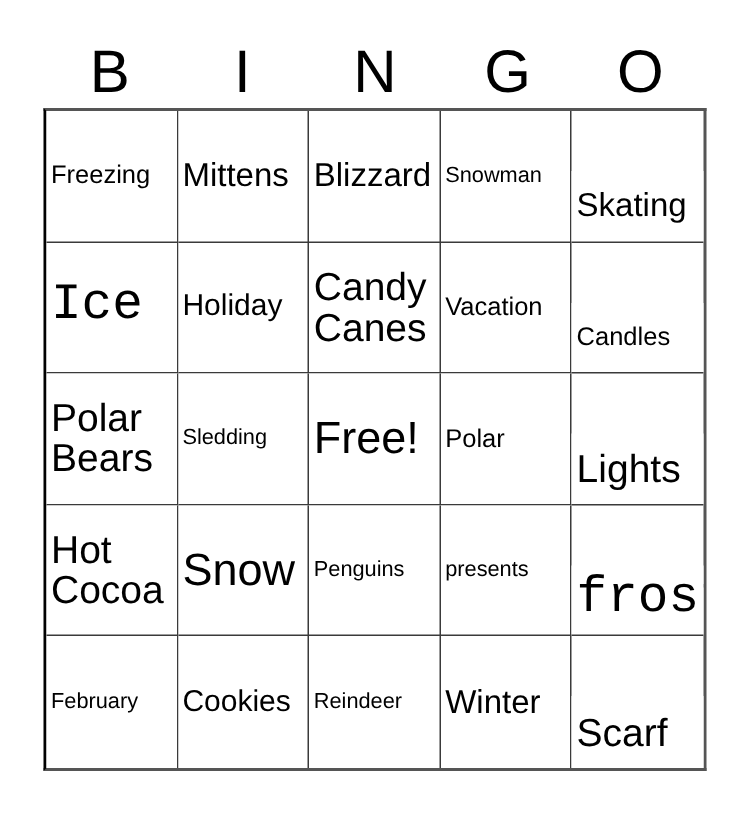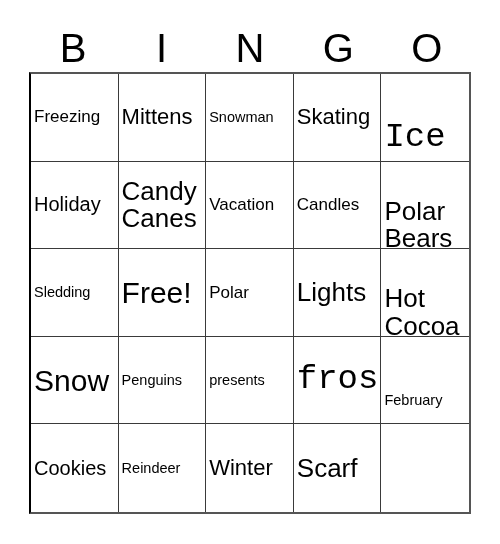--- a/index.html
+++ b/index.html
@@ -110,20 +110,23 @@
 
   <div id="grid">
 
     <div class="cell">
       <span class="cell-text fs-sm">Freezing</span>
     </div>
     <div class="cell">
       <span class="cell-text fs-lg">Mittens</span>
     </div>
     <div class="cell">
+      <span class="cell-text fs-lg">Blizzard</span>
+    </div>
+    <div class="cell">
       <span class="cell-text fs-xs">Snowman</span>
     </div>
     <div class="cell">
       <span class="cell-text fs-lg">Skating</span>
     </div>
 
     <div class="cell">
       <span class="cell-text fs-huge">Ice</span>
     </div>
     <div class="cell">

